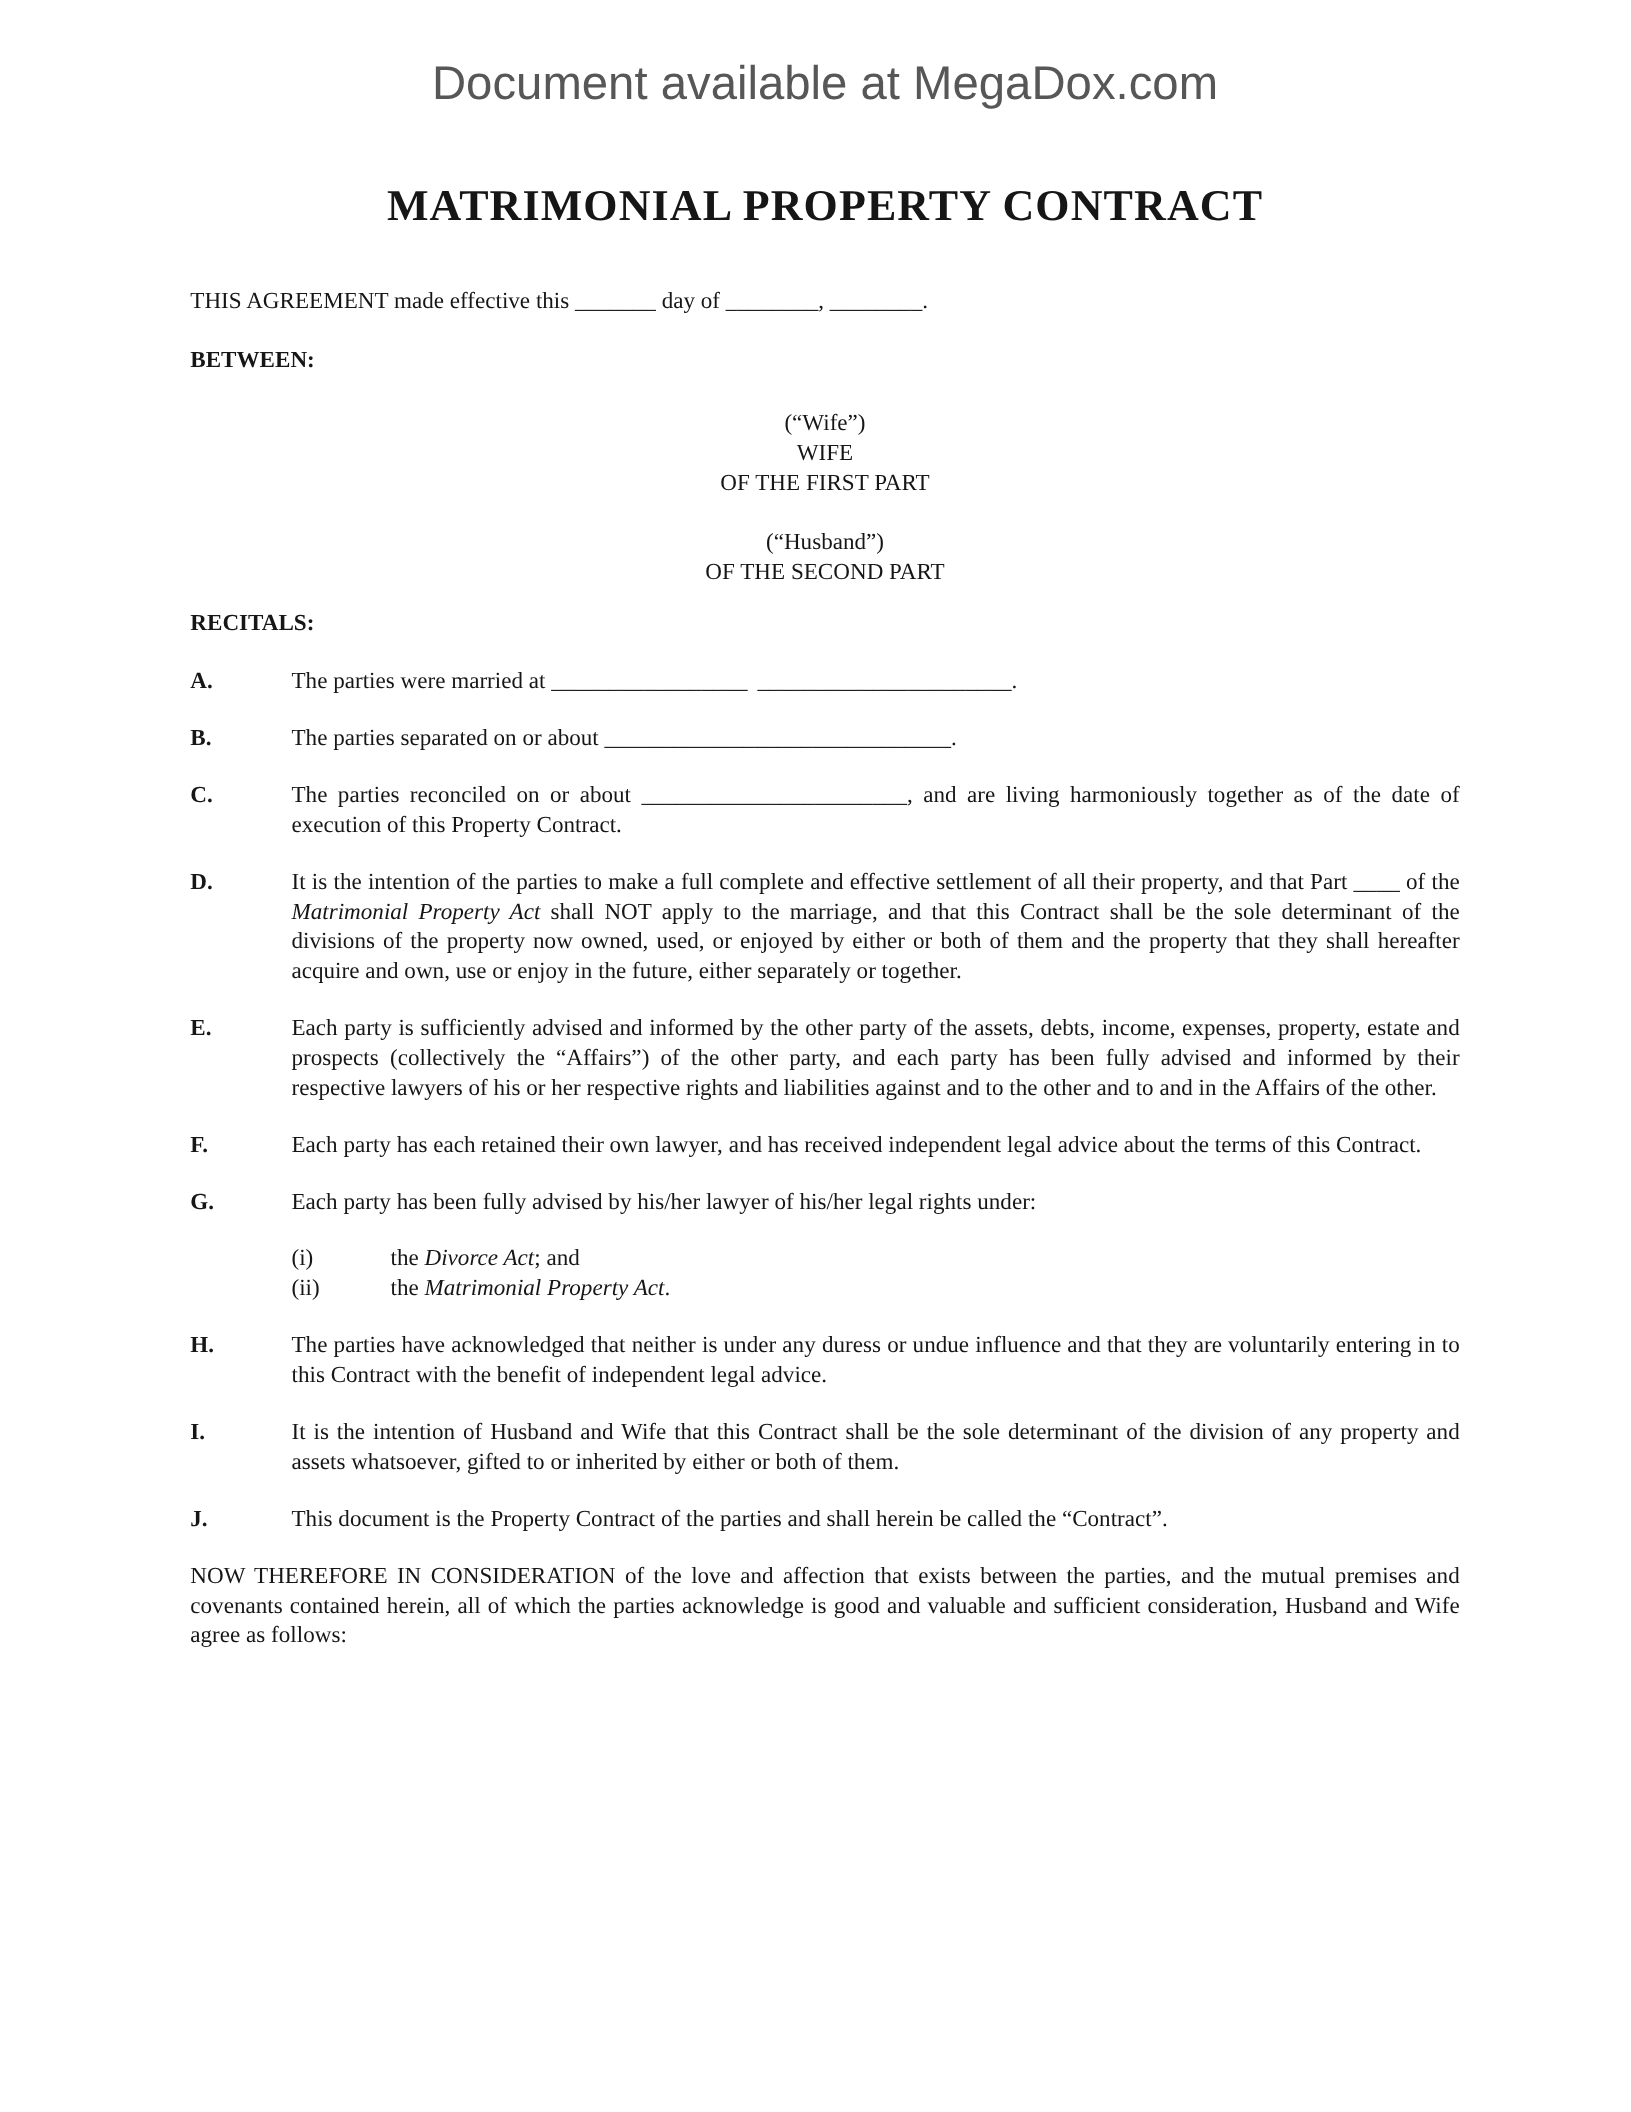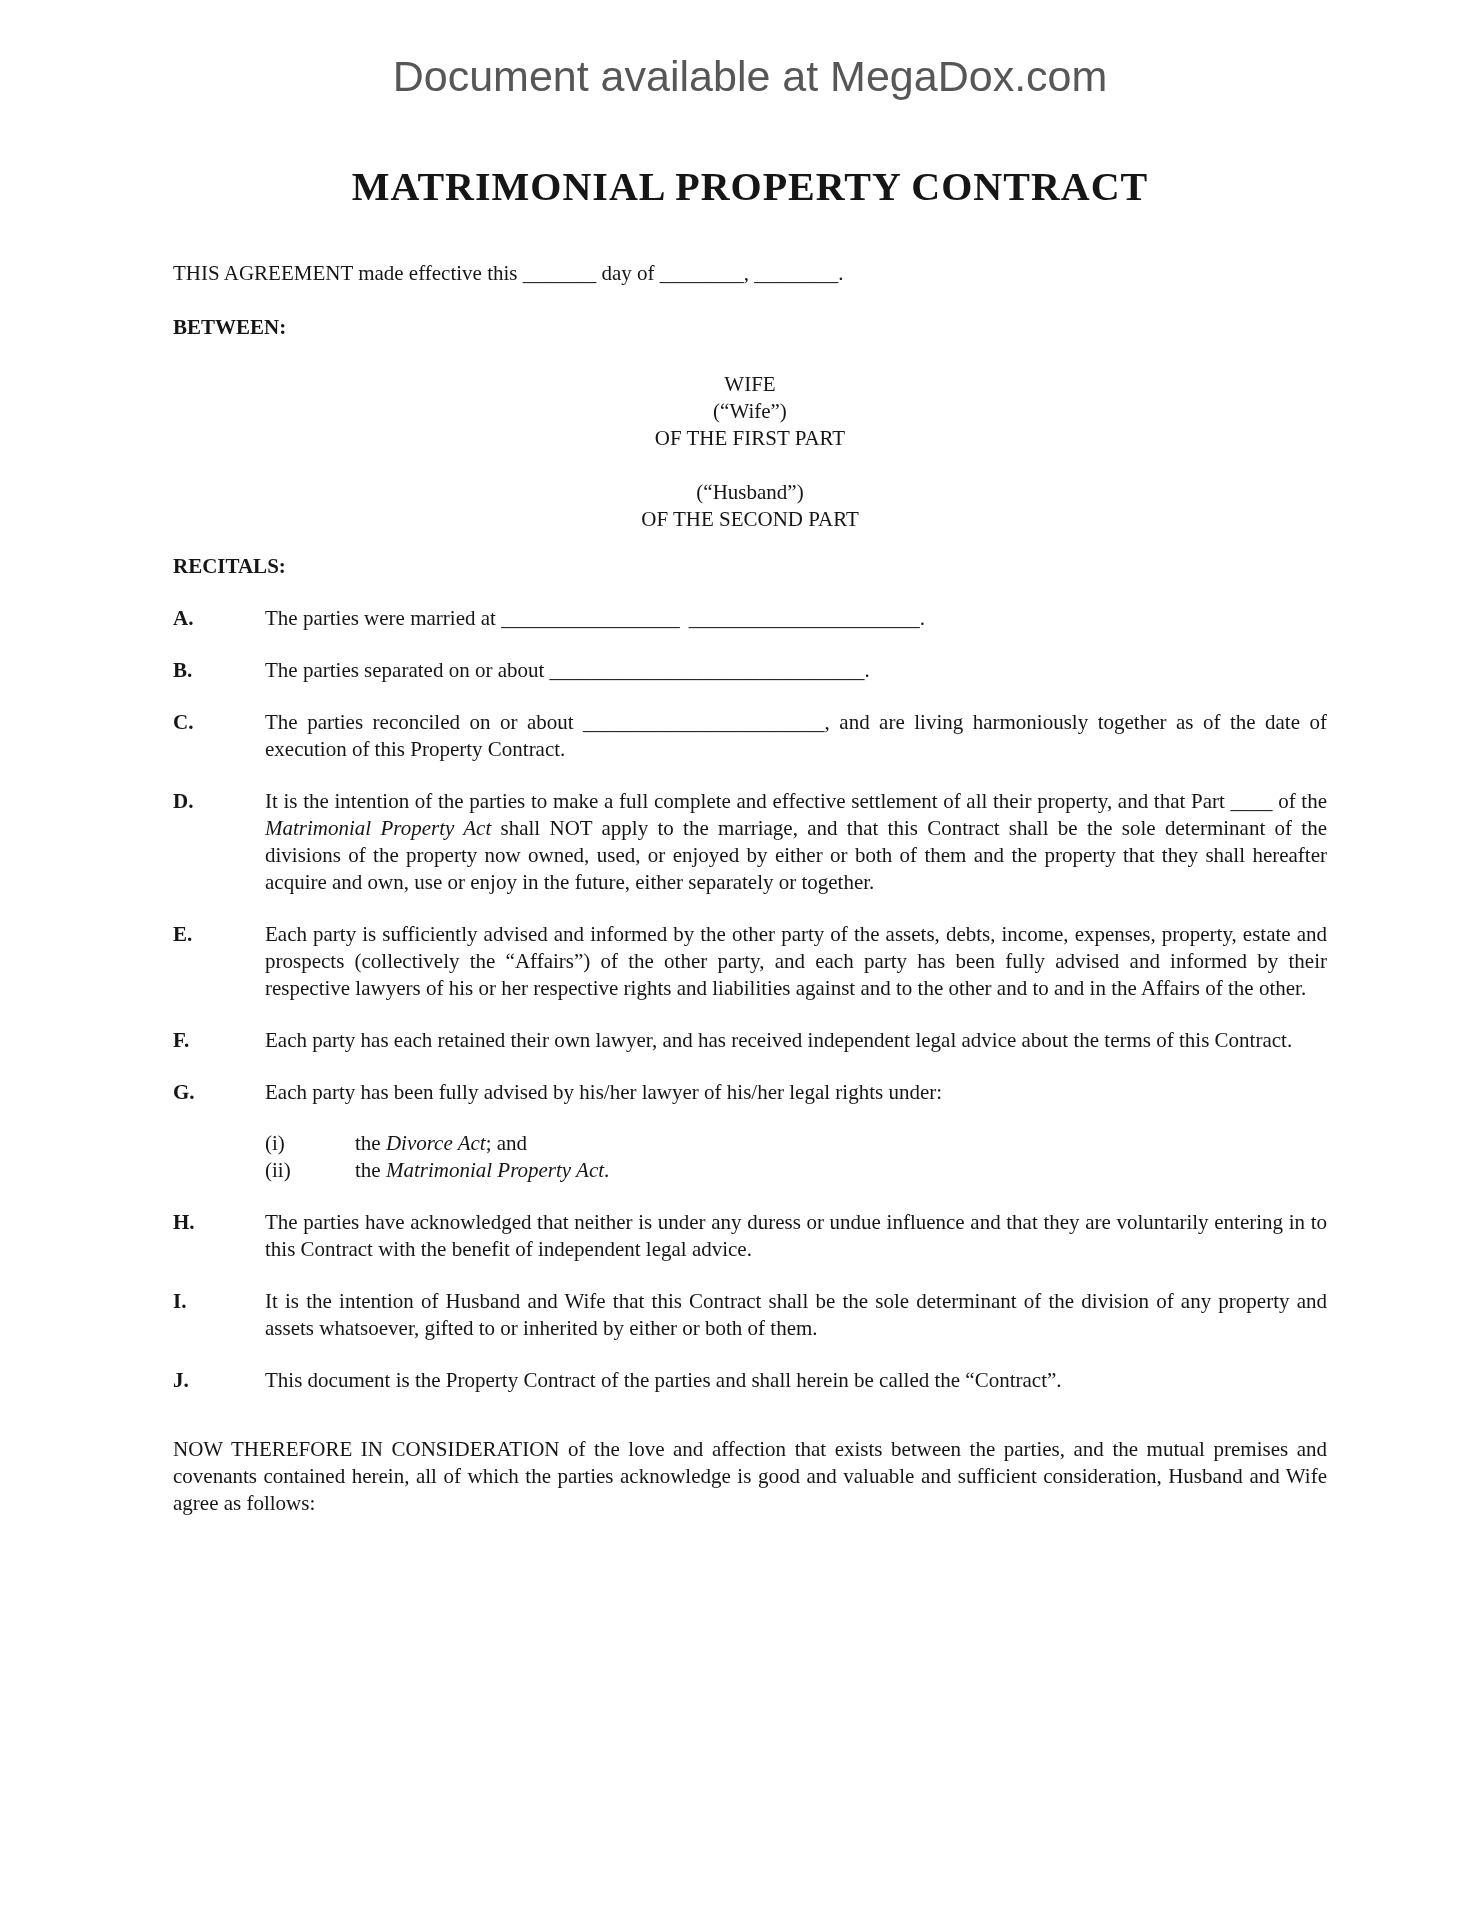--- a/index.html
+++ b/index.html
@@ -74,43 +74,43 @@
     position: relative;
     padding-left: 90px;
   }
   .subitem > .slabel {
     position: absolute;
     left: 0;
     top: 0;
   }
 
   .closing {
-    margin-top: 42px;
+    margin-top: 25px;
     text-align: justify;
   }
 
   .blank2 { margin-left: 9px; }
   i { font-style: italic; }
 </style>
 </head>
 <body>
 
 <div class="page">
 
   <div class="watermark">Document available at MegaDox.com</div>
 
   <div class="doc-title">MATRIMONIAL PROPERTY CONTRACT</div>
 
   <div class="intro-line"><span class="bold">THIS AGREEMENT</span><span> made effective this </span><span>_______</span><span> day of </span><span>________</span><span>, </span><span>________</span><span>.</span></div>
 
   <div class="between">BETWEEN:</div>
 
   <div class="parties">
+    <div class="pline center">(“Wife”)</div>
     <div class="pline center bold">WIFE</div>
-    <div class="pline center">(“Wife”)</div>
     <div class="pline right bold">OF THE FIRST PART</div>
     <div class="spacer"></div>
     <div class="pline center">(“Husband”)</div>
     <div class="pline right bold">OF THE SECOND PART</div>
   </div>
 
   <div class="recitals-heading">RECITALS:</div>
 
   <div class="recital">
     <span class="rlabel">A.</span><span>The parties were married at </span><span>_________________</span><span class="blank2">______________________</span><span>.</span>

